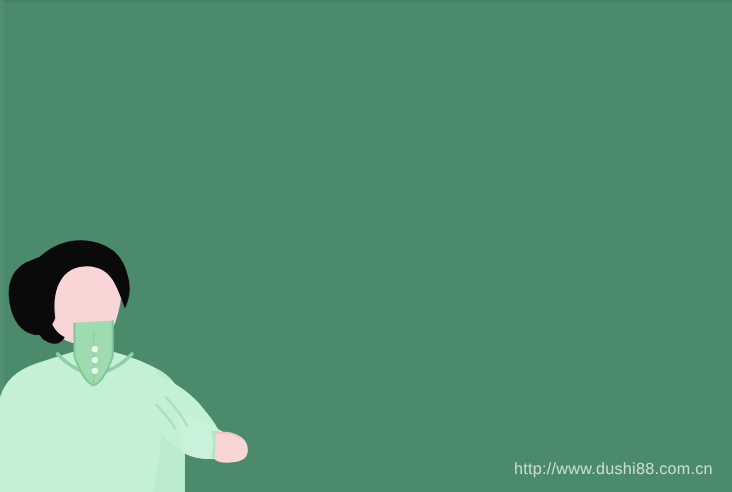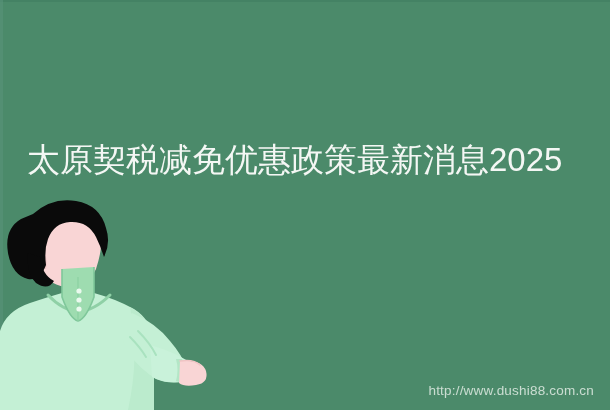--- a/index.html
+++ b/index.html
@@ -148,17 +148,16 @@
 
       <path d="M180 166
                Q202 164 206 176
                Q209 188 196 190
                Q184 192 179 188 Z" fill="#f9d5d5"></path>
       <path d="M180 166 Q194 164 200 170" stroke="#f0c4c4" stroke-width="1.6" fill="none" stroke-linecap="round"></path>
 
     </svg>
   </div>
 
-  <div class="title">太原契税减免优惠政策最新消息2025</div>
 
   <div class="watermark">http://www.dushi88.com.cn</div>
 
 </div>
 
 </body></html>

